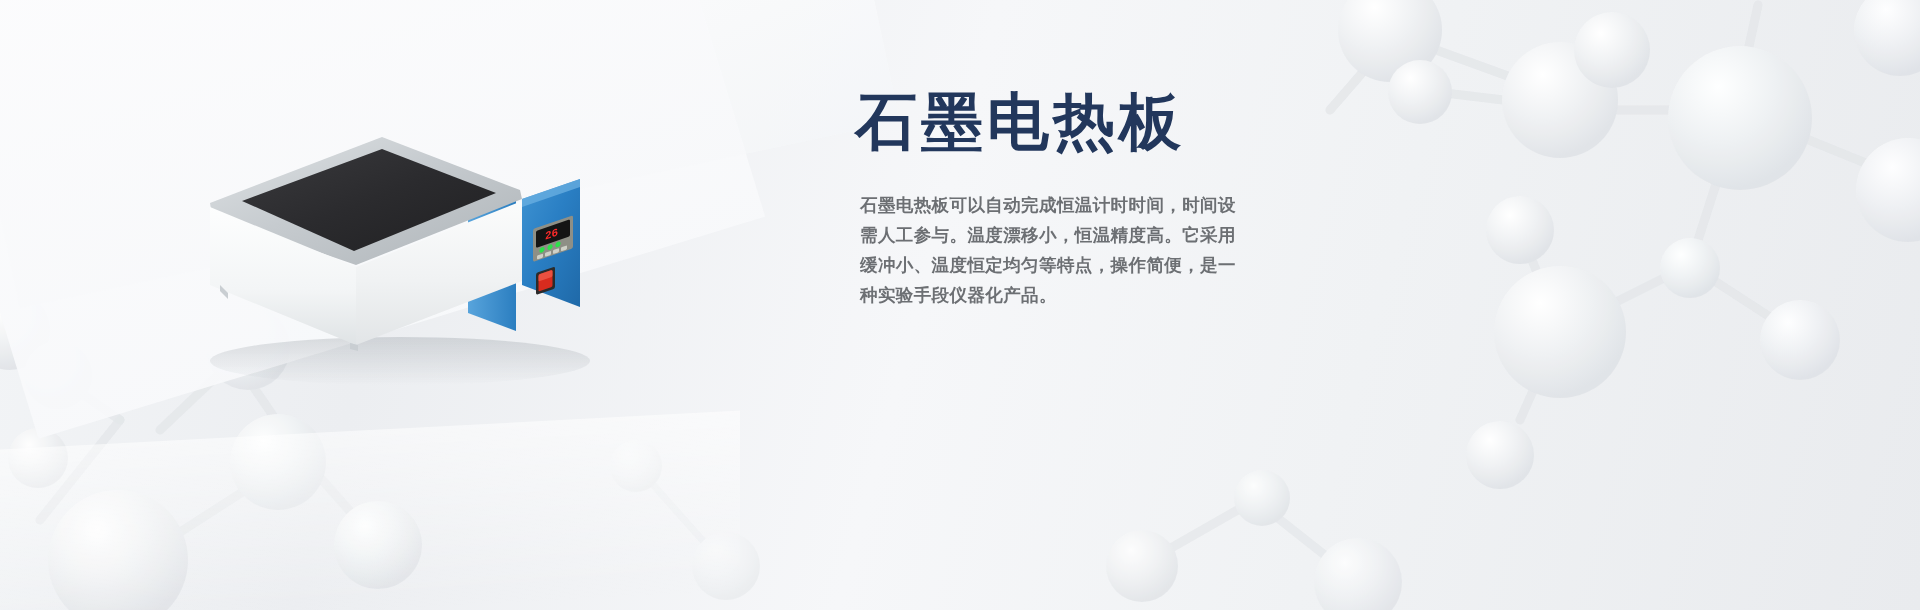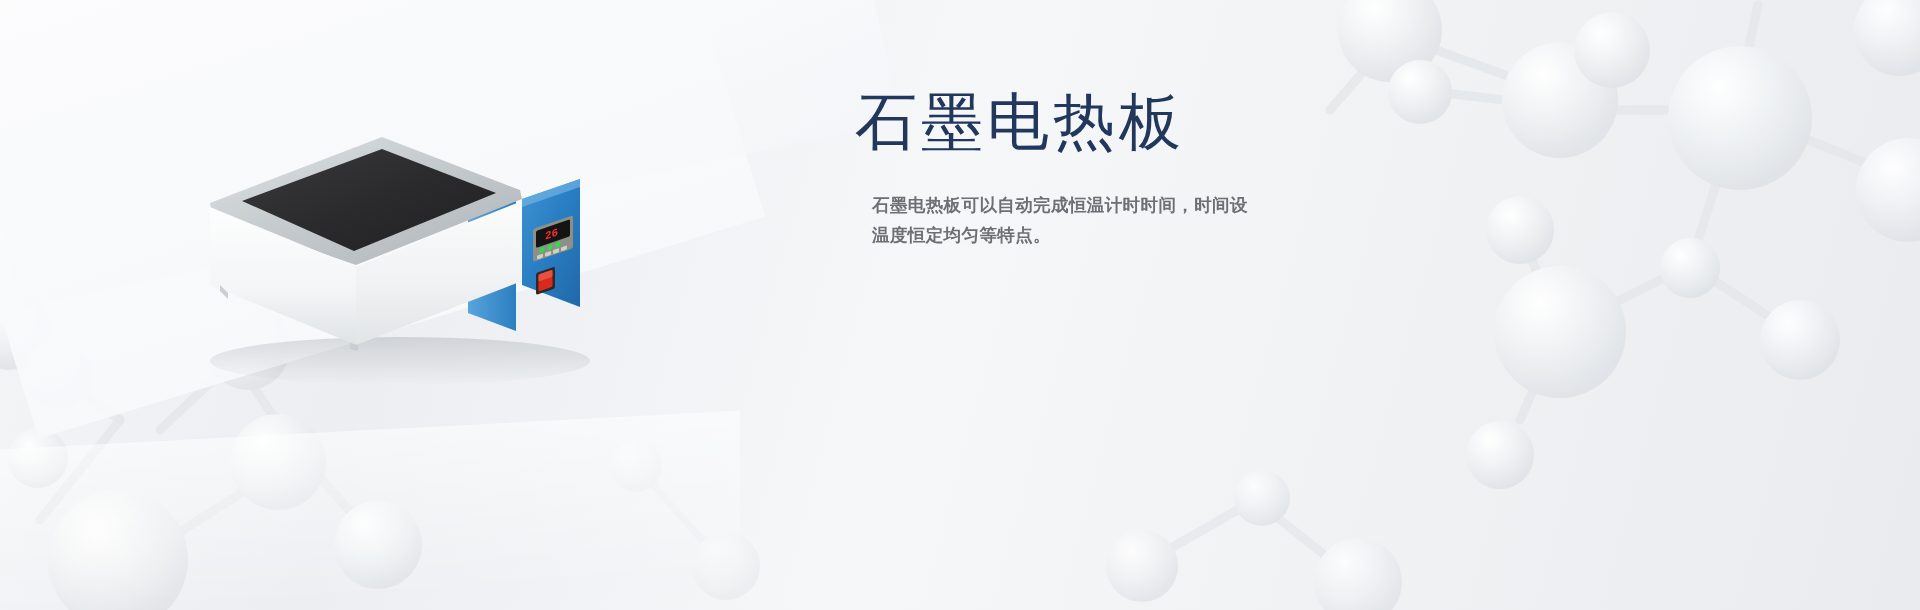--- a/index.html
+++ b/index.html
@@ -40,26 +40,26 @@
     transform:skewY(-3deg);
   }
 
   
   .product{position:absolute;left:150px;top:95px;width:470px;height:340px;}
   .product svg{width:470px;height:340px;display:block;}
 
   
   .textwrap{position:absolute;left:855px;top:88px;width:480px;}
   .title{
-    font-size:62px;line-height:1.1;font-weight:normal;color:#22375c;
+    font-size:62px;line-height:1.1;font-weight:bold;color:#22375c;
     letter-spacing:4px;margin:0 0 34px 0;white-space:nowrap;
   }
   .desc{
     font-size:17.5px;line-height:30px;color:#6c6f73;font-weight:bold;
-    width:375px;letter-spacing:.4px;margin:17px;
+    width:375px;letter-spacing:.4px;margin:5px;
   }
   .desc .ln{display:block;white-space:nowrap;}
 </style>
 </head>
 <body>
 
 <div class="banner">
 
   <div class="molecules">
     <svg viewBox="0 0 1920 610" preserveAspectRatio="none">
@@ -215,17 +215,19 @@
         <rect x="2.5" y="2.5" width="14" height="17" rx="1.5" fill="#d82b1e"></rect>
         <rect x="2.5" y="2.5" width="14" height="7" rx="1.5" fill="#ef5a48" opacity=".8"></rect>
       </g>
     </svg>
   </div>
 
   <div class="textwrap">
     <h1 class="title">石墨电热板</h1>
     <p class="desc">
       <span class="ln">石墨电热板可以自动完成恒温计时时间，时间设</span>
-      <span class="ln">温度恒定均匀等特点。</span>
+      <span class="ln">需人工参与。温度漂移小，恒温精度高。它采用</span>
+      <span class="ln">缓冲小、温度恒定均匀等特点，操作简便，是一</span>
+      <span class="ln">种实验手段仪器化产品。</span>
     </p>
   </div>
 
 </div>
 
 </body></html>

